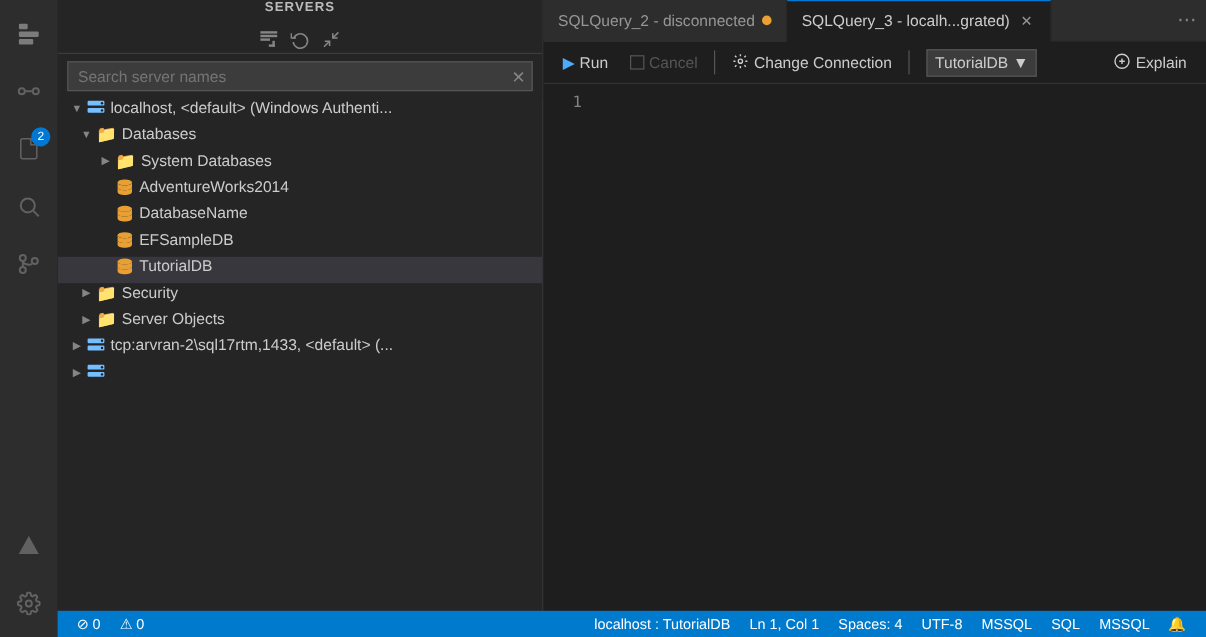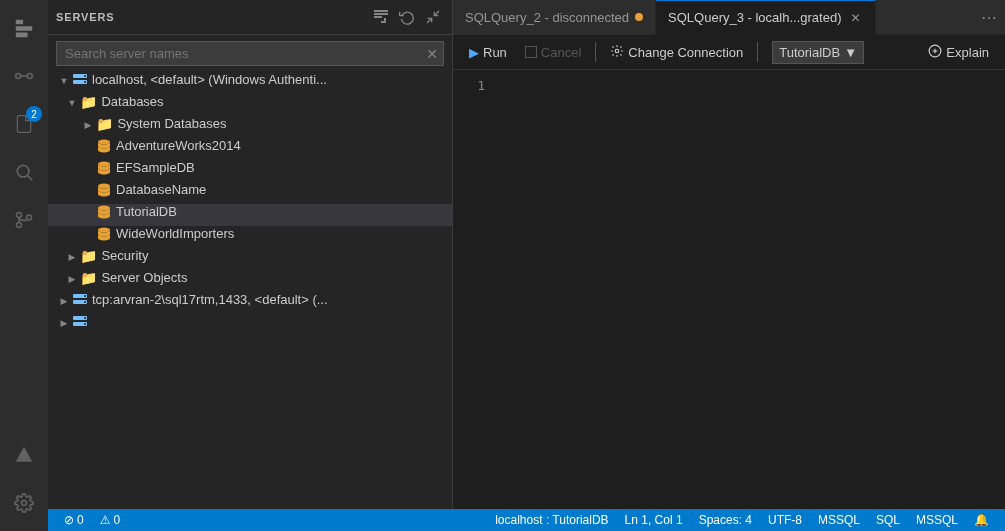--- a/index.html
+++ b/index.html
@@ -46,23 +46,24 @@
       display: flex;
       flex-direction: column;
       border-right: 1px solid #3c3c3c;
       flex-shrink: 0;
     }
     .sidebar-header {
       display: flex;
       align-items: center;
       justify-content: space-between;
       padding: 0 8px;
-      height: 35px;
+      height: 45px;
       background: #252526;
       border-bottom: 1px solid #3c3c3c;
+      flex-direction: column;
     }
     .sidebar-title {
       font-size: 11px;
       font-weight: bold;
       color: #bbbbbb;
       letter-spacing: 0.08em;
       text-transform: uppercase;
     }
     .sidebar-icons {
       display: flex;
@@ -395,64 +396,51 @@
         <span class="tree-arrow" style="visibility:hidden;">
             <span class="arrow-right"></span>
           </span>
         <span class="tree-icon" style="color:#e8a034;">
           <svg width="16" height="16" viewBox="0 0 16 16" fill="currentColor">
             <ellipse cx="8" cy="4" rx="6" ry="2.5"></ellipse>
             <path d="M2 4v4c0 1.4 2.7 2.5 6 2.5s6-1.1 6-2.5V4c0 1.4-2.7 2.5-6 2.5S2 5.4 2 4z"></path>
             <path d="M2 8v4c0 1.4 2.7 2.5 6 2.5s6-1.1 6-2.5V8c0 1.4-2.7 2.5-6 2.5S2 9.4 2 8z"></path>
           </svg>
         </span>
-        <span class="tree-label">EFSampleDB</span>
+        <span class="tree-label">DatabaseName</span>
       </div>
 
       <div class="tree-item indent-2">
         <span class="tree-arrow" style="visibility:hidden;">
             <span class="arrow-right"></span>
           </span>
         <span class="tree-icon" style="color:#e8a034;">
           <svg width="16" height="16" viewBox="0 0 16 16" fill="currentColor">
             <ellipse cx="8" cy="4" rx="6" ry="2.5"></ellipse>
             <path d="M2 4v4c0 1.4 2.7 2.5 6 2.5s6-1.1 6-2.5V4c0 1.4-2.7 2.5-6 2.5S2 5.4 2 4z"></path>
             <path d="M2 8v4c0 1.4 2.7 2.5 6 2.5s6-1.1 6-2.5V8c0 1.4-2.7 2.5-6 2.5S2 9.4 2 8z"></path>
           </svg>
         </span>
-        <span class="tree-label">DatabaseName</span>
+        <span class="tree-label">EFSampleDB</span>
       </div>
 
       <div class="tree-item indent-2 selected">
         <span class="tree-arrow" style="visibility:hidden;">
             <span class="arrow-right"></span>
           </span>
         <span class="tree-icon" style="color:#e8a034;">
           <svg width="16" height="16" viewBox="0 0 16 16" fill="currentColor">
             <ellipse cx="8" cy="4" rx="6" ry="2.5"></ellipse>
             <path d="M2 4v4c0 1.4 2.7 2.5 6 2.5s6-1.1 6-2.5V4c0 1.4-2.7 2.5-6 2.5S2 5.4 2 4z"></path>
             <path d="M2 8v4c0 1.4 2.7 2.5 6 2.5s6-1.1 6-2.5V8c0 1.4-2.7 2.5-6 2.5S2 9.4 2 8z"></path>
           </svg>
         </span>
         <span class="tree-label">TutorialDB</span>
       </div>
 
-      <div class="tree-item indent-2">
-        <span class="tree-arrow" style="visibility:hidden;">
-            <span class="arrow-right"></span>
-          </span>
-        <span class="tree-icon" style="color:#e8a034;">
-          <svg width="16" height="16" viewBox="0 0 16 16" fill="currentColor">
-            <ellipse cx="8" cy="4" rx="6" ry="2.5"></ellipse>
-            <path d="M2 4v4c0 1.4 2.7 2.5 6 2.5s6-1.1 6-2.5V4c0 1.4-2.7 2.5-6 2.5S2 5.4 2 4z"></path>
-            <path d="M2 8v4c0 1.4 2.7 2.5 6 2.5s6-1.1 6-2.5V8c0 1.4-2.7 2.5-6 2.5S2 9.4 2 8z"></path>
-          </svg>
-        </span>
-        <span class="tree-label">WideWorldImporters</span>
-      </div>
 
       <div class="tree-item indent-1">
         <span class="tree-arrow">
             <span class="arrow-right"></span>
           </span>
         <span class="tree-icon icon-folder">📁</span>
         <span class="tree-label">Security</span>
       </div>
 
       <div class="tree-item indent-1">

